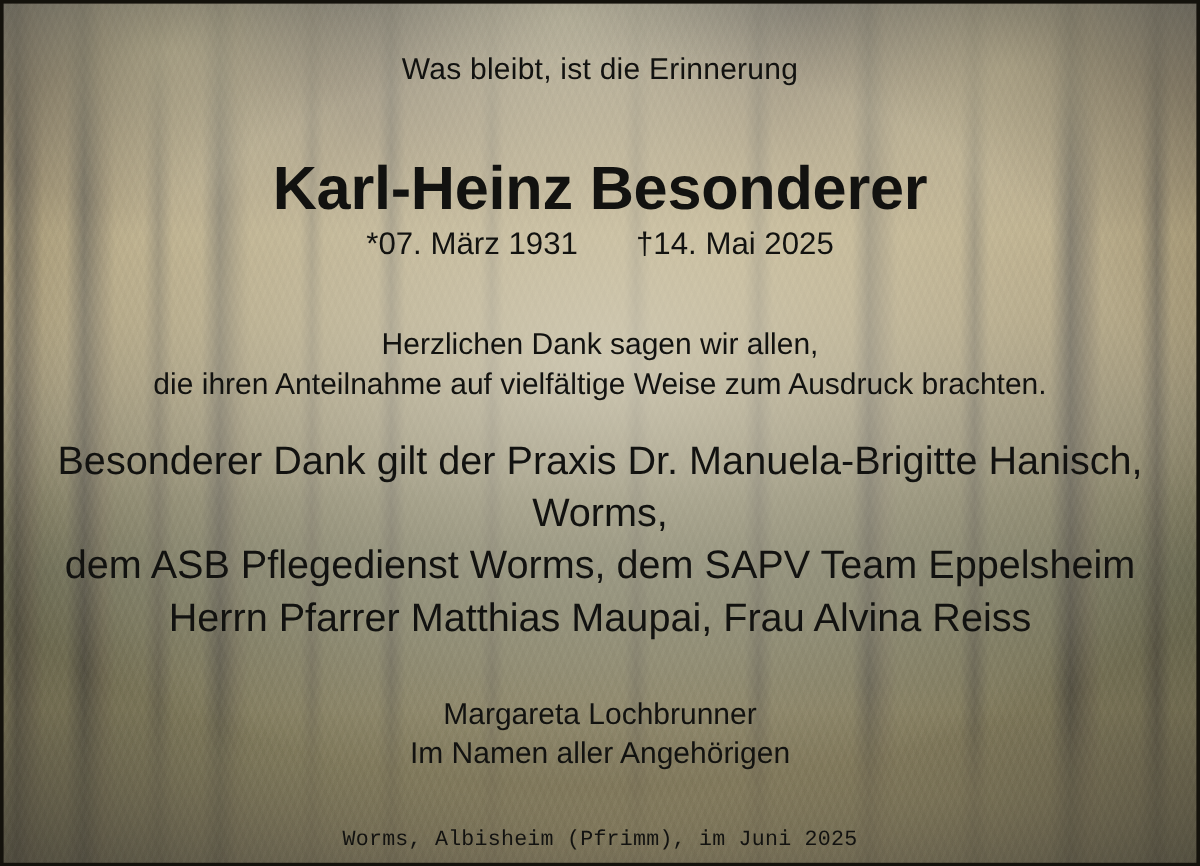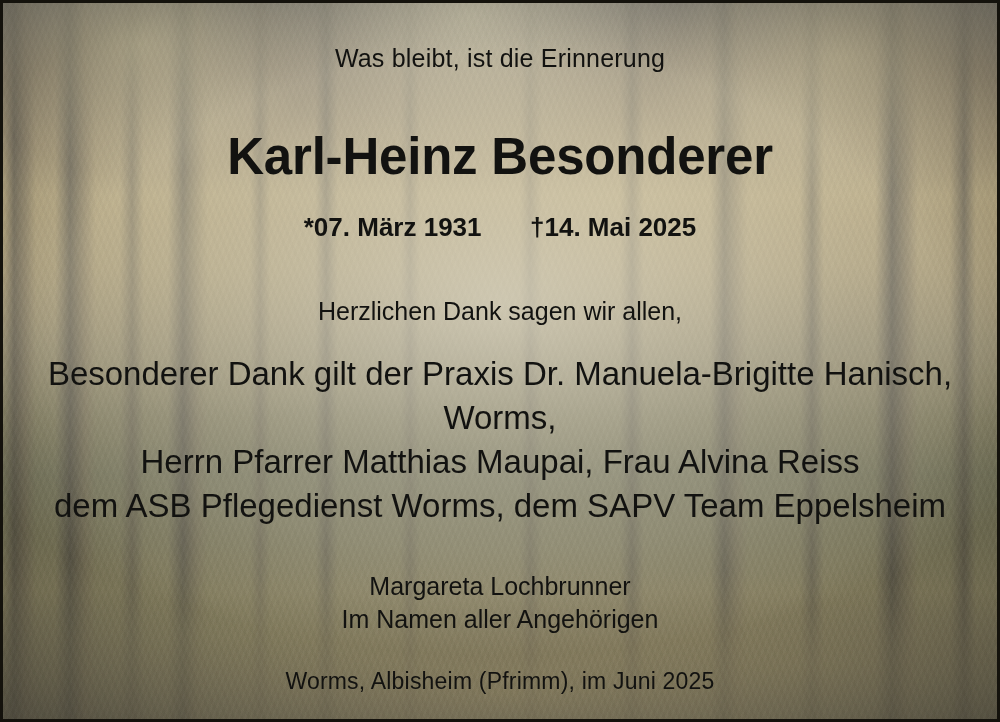--- a/index.html
+++ b/index.html
@@ -111,23 +111,23 @@
     font-weight: 400;
   }
   .name {
     margin-top: 54px;
     font-size: 51px;
     font-weight: 700;
     letter-spacing: -0.2px;
     white-space: nowrap;
   }
   .dates {
-    margin-top: 26px;
+    margin-top: 2px;
     font-size: 26px;
-    font-weight: 700;
+    font-weight: 400;
   }
   .dates .gap {
     display: inline-block;
     width: 34px;
   }
   .thanks {
     margin-top: 52px;
     font-size: 25px;
     line-height: 1.33;
   }
@@ -135,23 +135,24 @@
     margin-top: 24px;
     font-size: 33px;
     line-height: 1.33;
   }
   .in-name {
     margin-top: 42px;
     font-size: 25px;
     line-height: 1.33;
   }
   .place-date {
-    margin-top: 32px;
-    font-size: 23px;
+    margin-top: 44px;
+    font-size: 18px;
     letter-spacing: 0.2px;
+    font-family: Liberation Mono, monospace;
   }
   .line { display: block; }
 </style>
 </head>
 <body>
 
 <div class="memorial-card">
 
   <div class="bg-layer bg-base"></div>
   <div class="bg-layer bg-trunks"></div>
@@ -170,26 +171,27 @@
     <div class="name">Karl-Heinz Besonderer</div>
 
     <div class="dates">
       <span>*07. März 1931</span>
       <span class="gap"></span>
       <span>†14. Mai 2025</span>
     </div>
 
     <div class="thanks">
       <span class="line">Herzlichen Dank sagen wir allen,</span>
+      <span class="line">die ihren Anteilnahme auf vielfältige Weise zum Ausdruck brachten.</span>
     </div>
 
     <div class="special-thanks">
       <span class="line">Besonderer Dank gilt der Praxis Dr. Manuela-Brigitte Hanisch, Worms,</span>
+      <span class="line">dem ASB Pflegedienst Worms, dem SAPV Team Eppelsheim</span>
       <span class="line">Herrn Pfarrer Matthias Maupai, Frau Alvina Reiss</span>
-      <span class="line">dem ASB Pflegedienst Worms, dem SAPV Team Eppelsheim</span>
     </div>
 
     <div class="in-name">
       <span class="line">Margareta Lochbrunner</span>
       <span class="line">Im Namen aller Angehörigen</span>
     </div>
 
     <div class="place-date">Worms, Albisheim (Pfrimm), im Juni 2025</div>
 
   </div>

